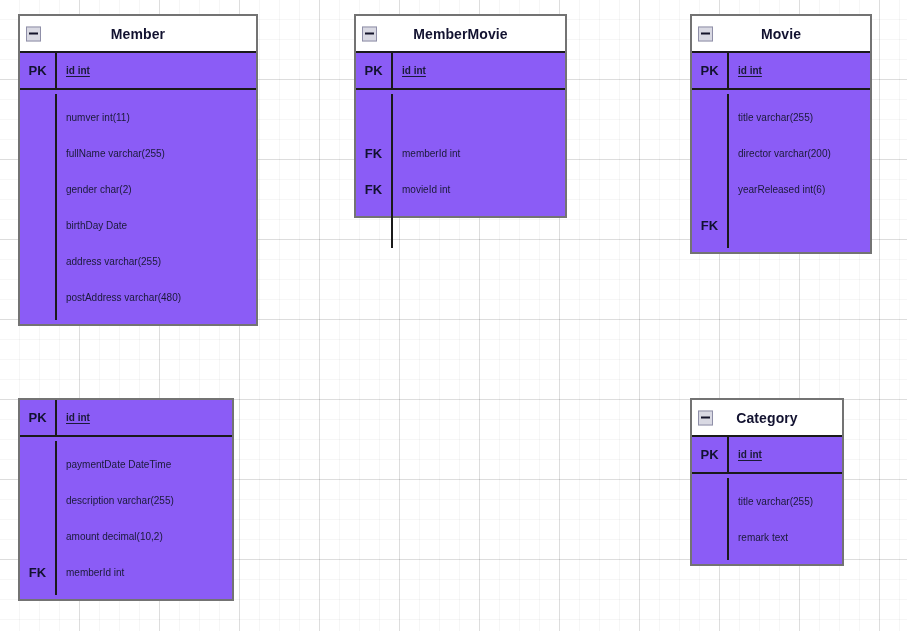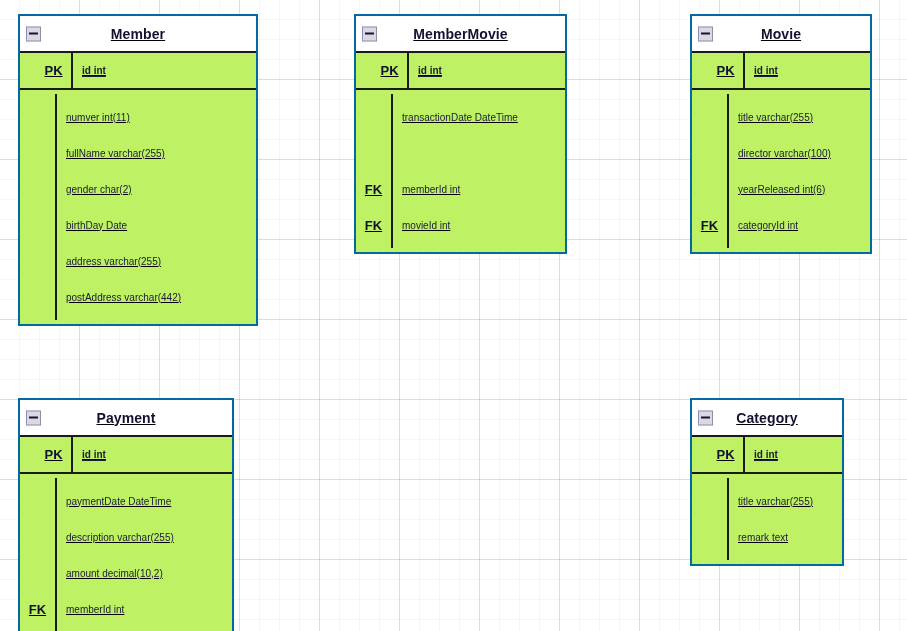--- a/index.html
+++ b/index.html
@@ -19,24 +19,23 @@
       linear-gradient(to right, rgba(0,0,0,0.035) 1px, transparent 1px),
       linear-gradient(to bottom, rgba(0,0,0,0.035) 1px, transparent 1px);
     background-size: 80px 80px, 80px 80px, 20px 20px, 20px 20px;
     background-position: -1px -1px, -1px -1px, -1px -1px, -1px -1px;
     font-family: "Liberation Sans", sans-serif;
     -webkit-font-smoothing: antialiased;
   }
 
   .entity {
     position: absolute;
-    background: #bef264;
-    border: 2px solid #0369a1;
-    box-sizing: border-box;
-    text-decoration: underline;
+    background: #8b5cf6;
+    border: 2px solid #737373;
+    box-sizing: border-box;
   }
 
   .entity-header {
     position: relative;
     height: 37px;
     border-bottom: 2px solid #1a1a1a;
     box-sizing: border-box;
     display: flex;
     align-items: center;
     justify-content: center;
@@ -73,21 +72,20 @@
     text-align: center;
     padding: 0 22px;
     white-space: nowrap;
   }
 
   .entity-pk-row {
     display: flex;
     height: 37px;
     border-bottom: 2px solid #1a1a1a;
     box-sizing: border-box;
-    padding-left: 16px;
   }
 
   .entity-body {
     position: relative;
     padding: 0;
   }
 
   .attr-row {
     display: flex;
     height: 36px;
@@ -181,21 +179,21 @@
           <div class="name-cell">birthDay Date</div>
         </div>
         <div class="attr-row">
           <div class="key-cell"></div>
           <div style="width: 2px;"></div>
           <div class="name-cell">address varchar(255)</div>
         </div>
         <div class="attr-row">
           <div class="key-cell"></div>
           <div style="width: 2px;"></div>
-          <div class="name-cell">postAddress varchar(442)</div>
+          <div class="name-cell">postAddress varchar(480)</div>
         </div>
         <div class="body-spacer-bottom"></div>
         <div class="body-divider" style="left: 35px; height: 226px; top: 4px;"></div>
       </div>
     </div>
     <div class="entity" style="left: 354px; top: 14px; width: 213px;">
       <div class="entity-header">
         <div class="collapse-icon"></div>
         <div class="entity-title">MemberMovie</div>
       </div>
@@ -204,25 +202,20 @@
         <div class="pk-divider"></div>
         <div class="name-cell">
           <span class="pk-name">id int</span>
         </div>
       </div>
       <div class="entity-body">
         <div class="body-spacer-top"></div>
         <div class="attr-row">
           <div class="key-cell"></div>
           <div style="width: 2px;"></div>
-          <div class="name-cell">transactionDate DateTime</div>
-        </div>
-        <div class="attr-row">
-          <div class="key-cell"></div>
-          <div style="width: 2px;"></div>
         </div>
         <div class="attr-row">
           <div class="key-cell">FK</div>
           <div style="width: 2px;"></div>
           <div class="name-cell">memberId int</div>
         </div>
         <div class="attr-row">
           <div class="key-cell">FK</div>
           <div style="width: 2px;"></div>
           <div class="name-cell">movieId int</div>
@@ -246,41 +239,36 @@
       <div class="entity-body">
         <div class="body-spacer-top"></div>
         <div class="attr-row">
           <div class="key-cell"></div>
           <div style="width: 2px;"></div>
           <div class="name-cell">title varchar(255)</div>
         </div>
         <div class="attr-row">
           <div class="key-cell"></div>
           <div style="width: 2px;"></div>
-          <div class="name-cell">director varchar(100)</div>
+          <div class="name-cell">director varchar(200)</div>
         </div>
         <div class="attr-row">
           <div class="key-cell"></div>
           <div style="width: 2px;"></div>
           <div class="name-cell">yearReleased int(6)</div>
         </div>
         <div class="attr-row">
           <div class="key-cell">FK</div>
           <div style="width: 2px;"></div>
-          <div class="name-cell">categoryId int</div>
         </div>
         <div class="body-spacer-bottom"></div>
         <div class="body-divider" style="left: 35px; height: 154px; top: 4px;"></div>
       </div>
     </div>
     <div class="entity" style="left: 18px; top: 398px; width: 216px;">
-      <div class="entity-header">
-        <div class="collapse-icon"></div>
-        <div class="entity-title">Payment</div>
-      </div>
       <div class="entity-pk-row">
         <div class="key-cell">PK</div>
         <div class="pk-divider"></div>
         <div class="name-cell">
           <span class="pk-name">id int</span>
         </div>
       </div>
       <div class="entity-body">
         <div class="body-spacer-top"></div>
         <div class="attr-row">

